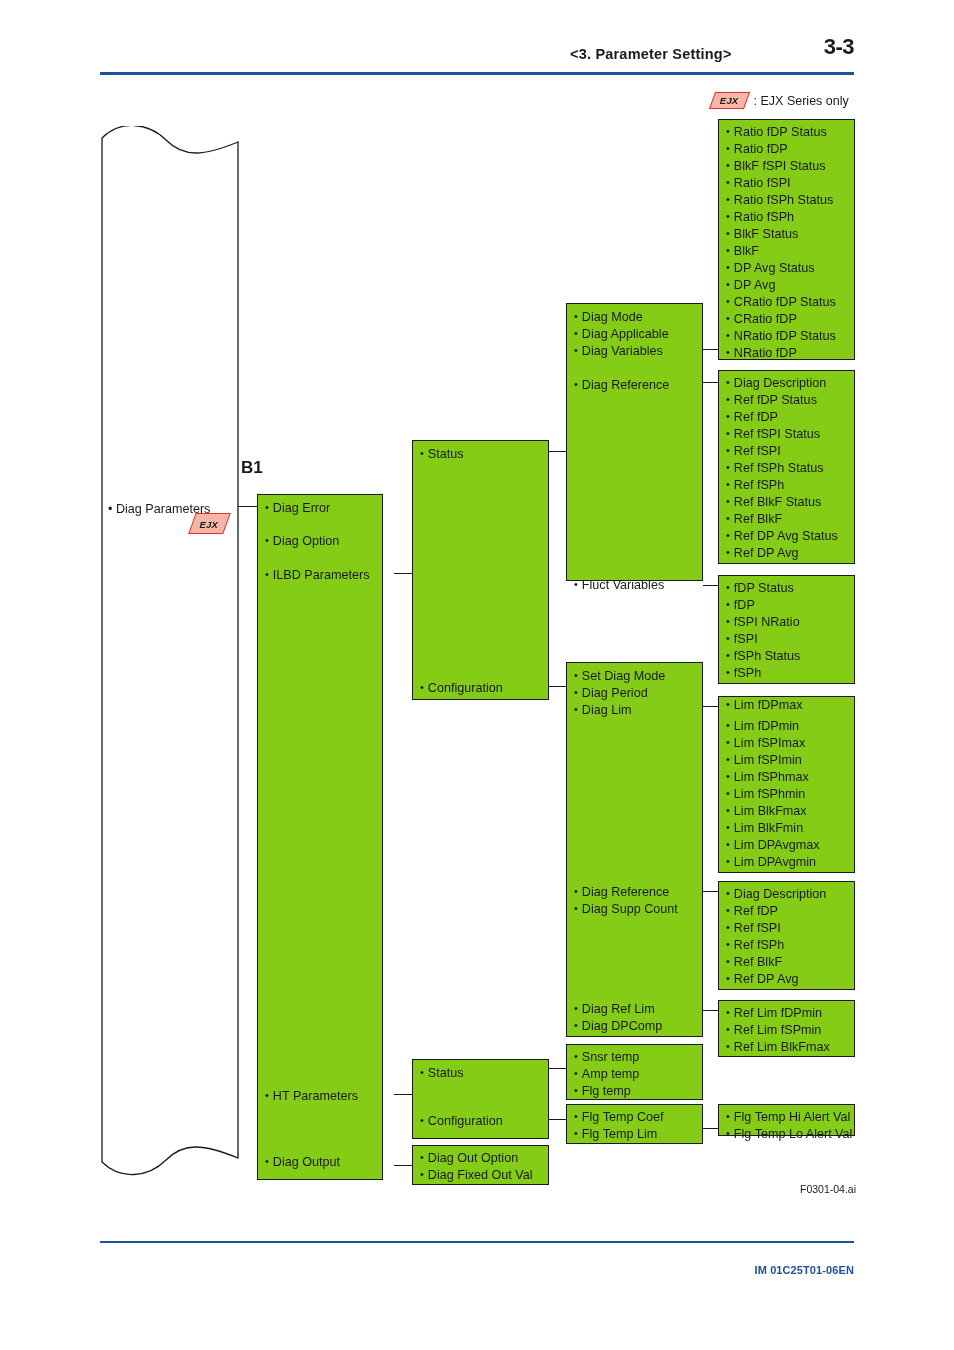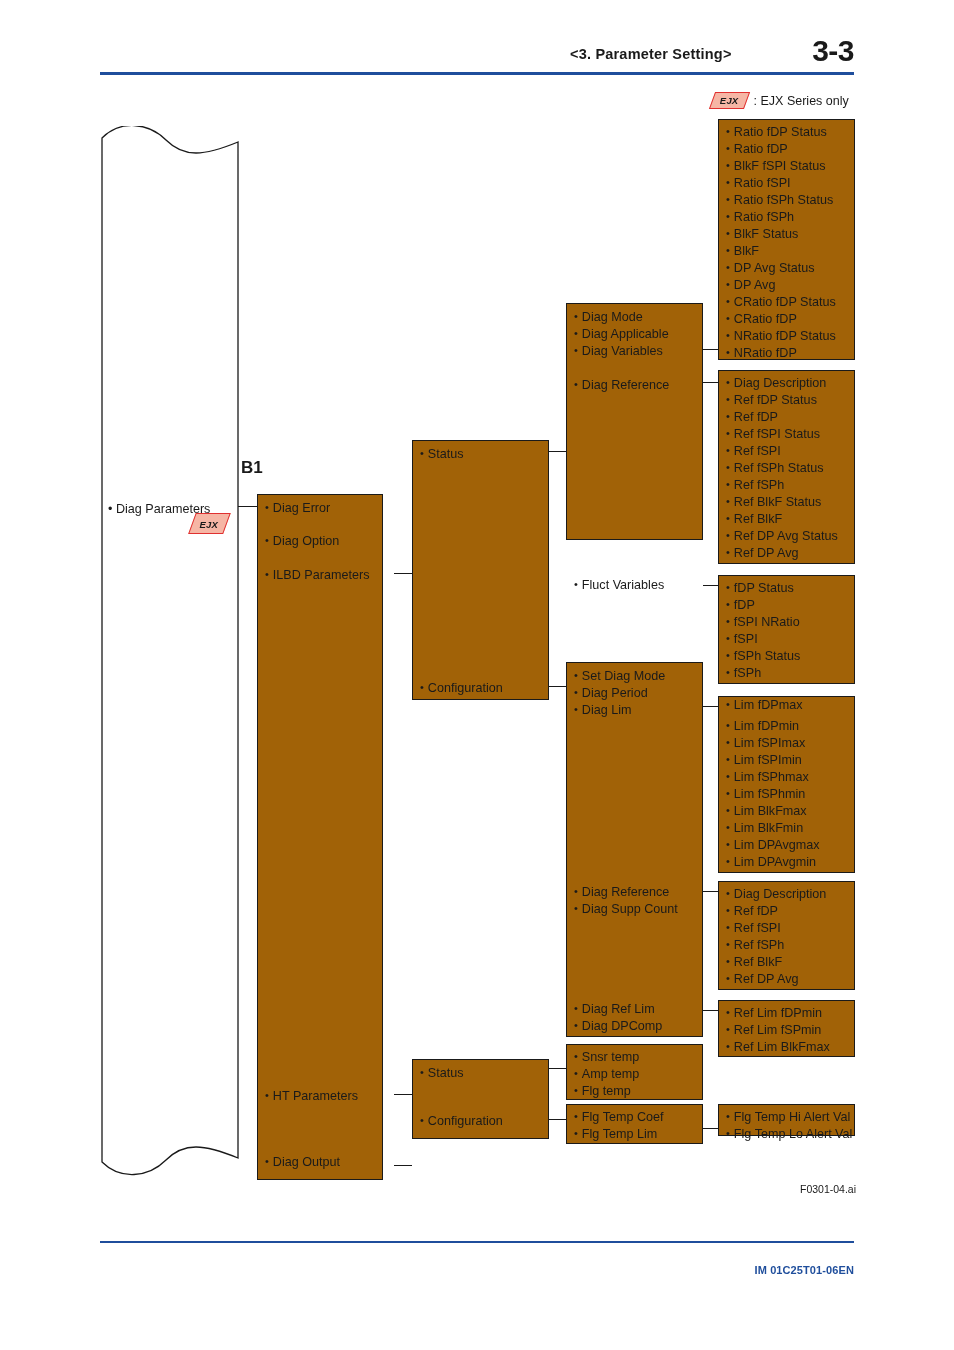--- a/index.html
+++ b/index.html
@@ -27,21 +27,21 @@
     top: 46px;
     font-size: 14.5px;
     font-weight: bold;
     letter-spacing: 0.2px;
     color: #1a1a1a;
   }
   .hdr-pageno {
     position: absolute;
     right: 100px;
     top: 34px;
-    font-size: 30px;
+    font-size: 22px;
     font-weight: bold;
     color: #1a1a1a;
     letter-spacing: -0.5px;
   }
   .hdr-rule {
     position: absolute;
     left: 100px;
     right: 100px;
     top: 72px;
     height: 2.5px;
@@ -81,21 +81,21 @@
   .diagram {
     position: absolute;
     left: 0;
     top: 0;
     width: 954px;
     height: 1250px;
   }
   .box {
     position: absolute;
     border: 1.2px solid #1a1a1a;
-    background: #a16207;
+    background: #84cc16;
     box-sizing: border-box;
   }
   .box .item {
     position: absolute;
     left: 7px;
     font-size: 12.6px;
     line-height: 14px;
     white-space: nowrap;
     color: #1a1a1a;
   }
@@ -201,22 +201,26 @@
     <div class="box" style="left:412px;top:440px;width:137px;height:260px;">
       <div class="item" style="top:6px;">Status</div>
       <div class="item" style="top:240px;">Configuration</div>
     </div>
 
     <div class="box" style="left:412px;top:1059px;width:137px;height:80px;">
       <div class="item" style="top:6px;">Status</div>
       <div class="item" style="top:54px;">Configuration</div>
     </div>
 
-
-    <div class="box" style="left:566px;top:303px;width:137px;height:237px;">
+    <div class="box" style="left:412px;top:1145px;width:137px;height:40px;">
+      <div class="item" style="top:5px;">Diag Out Option</div>
+      <div class="item" style="top:22px;">Diag Fixed Out Val</div>
+    </div>
+
+    <div class="box" style="left:566px;top:303px;width:137px;height:278px;">
       <div class="item" style="top:6px;">Diag Mode</div>
       <div class="item" style="top:23px;">Diag Applicable</div>
       <div class="item" style="top:40px;">Diag Variables</div>
       <div class="item" style="top:74px;">Diag Reference</div>
       <div class="item" style="top:274px;">Fluct Variables</div>
     </div>
 
     <div class="box" style="left:566px;top:662px;width:137px;height:375px;">
       <div class="item" style="top:6px;">Set Diag Mode</div>
       <div class="item" style="top:23px;">Diag Period</div>

